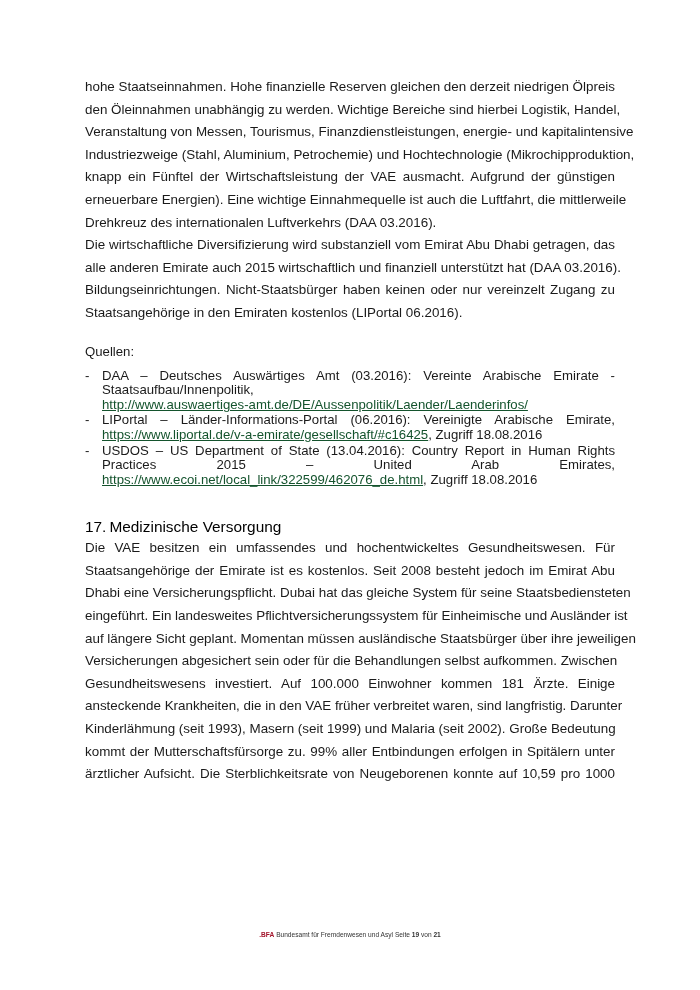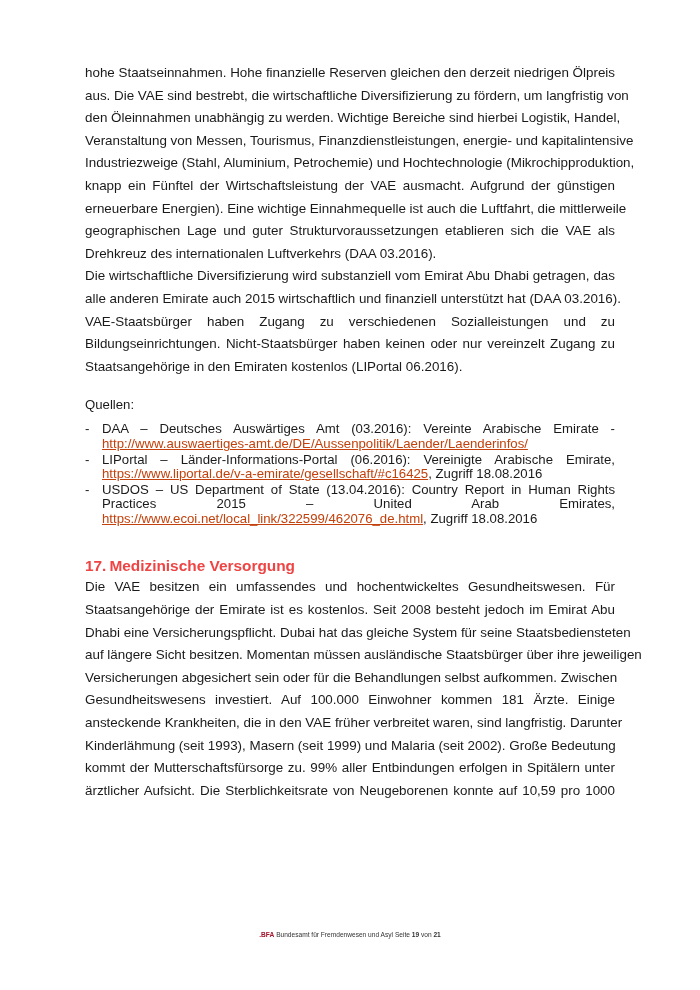--- a/index.html
+++ b/index.html
@@ -11,21 +11,21 @@
       width: 700px;
       height: 990px;
       position: relative;
       overflow: hidden;
       font-family: "Liberation Sans", sans-serif;
       color: #1a1a1a;
     }
     .page {
       position: absolute;
       left: 85px;
-      top: 62px;
+      top: 76px;
       width: 530px;
     }
     .para {
       font-size: 13.4px;
       line-height: 22.6px;
       text-align: justify;
       margin: 0;
     }
     .para .line {
       display: block;
@@ -62,28 +62,28 @@
     .sources .row {
       display: block;
       text-align: justify;
       text-align-last: justify;
       white-space: nowrap;
     }
     .sources .row.left {
       text-align-last: left;
     }
     a.link {
-      color: #c2410c;
+      color: #14532d;
       text-decoration: underline;
     }
     .heading {
       margin-top: 30px;
       font-size: 15.4px;
-      font-weight: bold;
-      color: #ef4444;
+      font-weight: normal;
+      color: #000000;
       line-height: 20px;
     }
     .heading .num {
       margin-right: 3px;
     }
     .para2 {
     }
     .footer {
       position: absolute;
       top: 930px;
@@ -102,44 +102,42 @@
       font-weight: bold;
     }
   </style>
 </head>
 <body>
 
 <div class="page">
 
   <p class="para">
     <span class="line">hohe Staatseinnahmen. Hohe finanzielle Reserven gleichen den derzeit niedrigen Ölpreis</span>
-    <span class="line">aus. Die VAE sind bestrebt, die wirtschaftliche Diversifizierung zu fördern, um langfristig von</span>
     <span class="line">den Öleinnahmen unabhängig zu werden. Wichtige Bereiche sind hierbei Logistik, Handel,</span>
     <span class="line">Veranstaltung von Messen, Tourismus, Finanzdienstleistungen, energie- und kapitalintensive</span>
     <span class="line">Industriezweige (Stahl, Aluminium, Petrochemie) und Hochtechnologie (Mikrochipproduktion,</span>
     <span class="line">knapp ein Fünftel der Wirtschaftsleistung der VAE ausmacht. Aufgrund der günstigen</span>
     <span class="line">erneuerbare Energien). Eine wichtige Einnahmequelle ist auch die Luftfahrt, die mittlerweile</span>
-    <span class="line">geographischen Lage und guter Strukturvoraussetzungen etablieren sich die VAE als</span>
     <span class="line last">Drehkreuz des internationalen Luftverkehrs (DAA 03.2016).</span>
   </p>
 
   <p class="para">
     <span class="line">Die wirtschaftliche Diversifizierung wird substanziell vom Emirat Abu Dhabi getragen, das</span>
     <span class="line">alle anderen Emirate auch 2015 wirtschaftlich und finanziell unterstützt hat (DAA 03.2016).</span>
-    <span class="line">VAE-Staatsbürger haben Zugang zu verschiedenen Sozialleistungen und zu</span>
     <span class="line">Bildungseinrichtungen. Nicht-Staatsbürger haben keinen oder nur vereinzelt Zugang zu</span>
     <span class="line last">Staatsangehörige in den Emiraten kostenlos (LIPortal 06.2016).</span>
   </p>
 
   <div class="sources-title">Quellen:</div>
 
   <ul class="sources">
     <li>
       <span class="dash">-</span>
       <span class="row">DAA – Deutsches Auswärtiges Amt (03.2016): Vereinte Arabische Emirate -</span>
+      <span class="row left">Staatsaufbau/Innenpolitik,</span>
       <span class="row left"><a class="link">http://www.auswaertiges-amt.de/DE/Aussenpolitik/Laender/Laenderinfos/</a></span>
     </li>
     <li>
       <span class="dash">-</span>
       <span class="row">LIPortal – Länder-Informations-Portal (06.2016): Vereinigte Arabische Emirate,</span>
       <span class="row left"><a class="link">https://www.liportal.de/v-a-emirate/gesellschaft/#c16425</a><span>, Zugriff 18.08.2016</span></span>
     </li>
     <li>
       <span class="dash">-</span>
       <span class="row">USDOS – US Department of State (13.04.2016): Country Report in Human Rights</span>
@@ -149,21 +147,22 @@
   </ul>
 
   <div class="heading">
     <span class="num">17.</span><span>Medizinische Versorgung</span>
   </div>
 
   <p class="para para2">
     <span class="line">Die VAE besitzen ein umfassendes und hochentwickeltes Gesundheitswesen. Für</span>
     <span class="line">Staatsangehörige der Emirate ist es kostenlos. Seit 2008 besteht jedoch im Emirat Abu</span>
     <span class="line">Dhabi eine Versicherungspflicht. Dubai hat das gleiche System für seine Staatsbediensteten</span>
-    <span class="line">auf längere Sicht besitzen. Momentan müssen ausländische Staatsbürger über ihre jeweiligen</span>
+    <span class="line">eingeführt. Ein landesweites Pflichtversicherungssystem für Einheimische und Ausländer ist</span>
+    <span class="line">auf längere Sicht geplant. Momentan müssen ausländische Staatsbürger über ihre jeweiligen</span>
     <span class="line">Versicherungen abgesichert sein oder für die Behandlungen selbst aufkommen. Zwischen</span>
     <span class="line">Gesundheitswesens investiert. Auf 100.000 Einwohner kommen 181 Ärzte. Einige</span>
     <span class="line">ansteckende Krankheiten, die in den VAE früher verbreitet waren, sind langfristig. Darunter</span>
     <span class="line">Kinderlähmung (seit 1993), Masern (seit 1999) und Malaria (seit 2002). Große Bedeutung</span>
     <span class="line">kommt der Mutterschaftsfürsorge zu. 99% aller Entbindungen erfolgen in Spitälern unter</span>
     <span class="line">ärztlicher Aufsicht. Die Sterblichkeitsrate von Neugeborenen konnte auf 10,59 pro 1000</span>
   </p>
 </div>
 
 <div class="footer">

